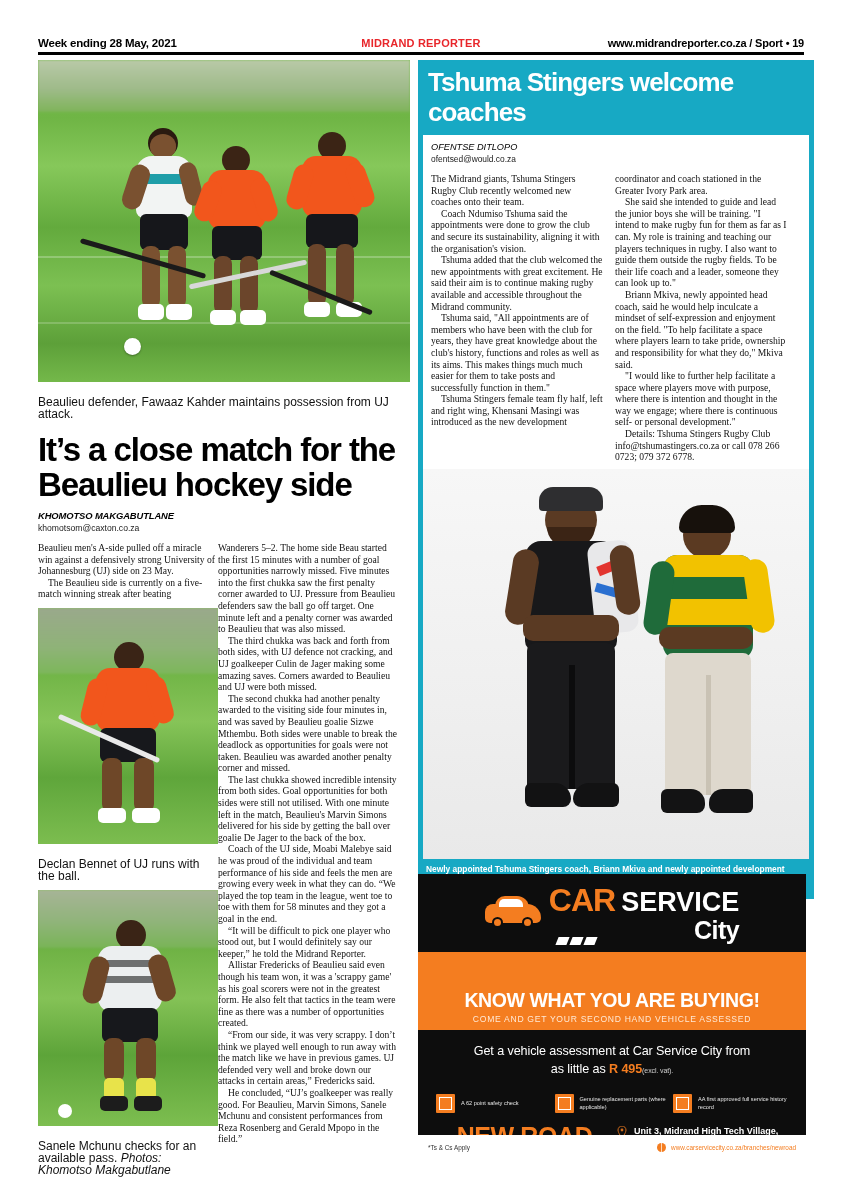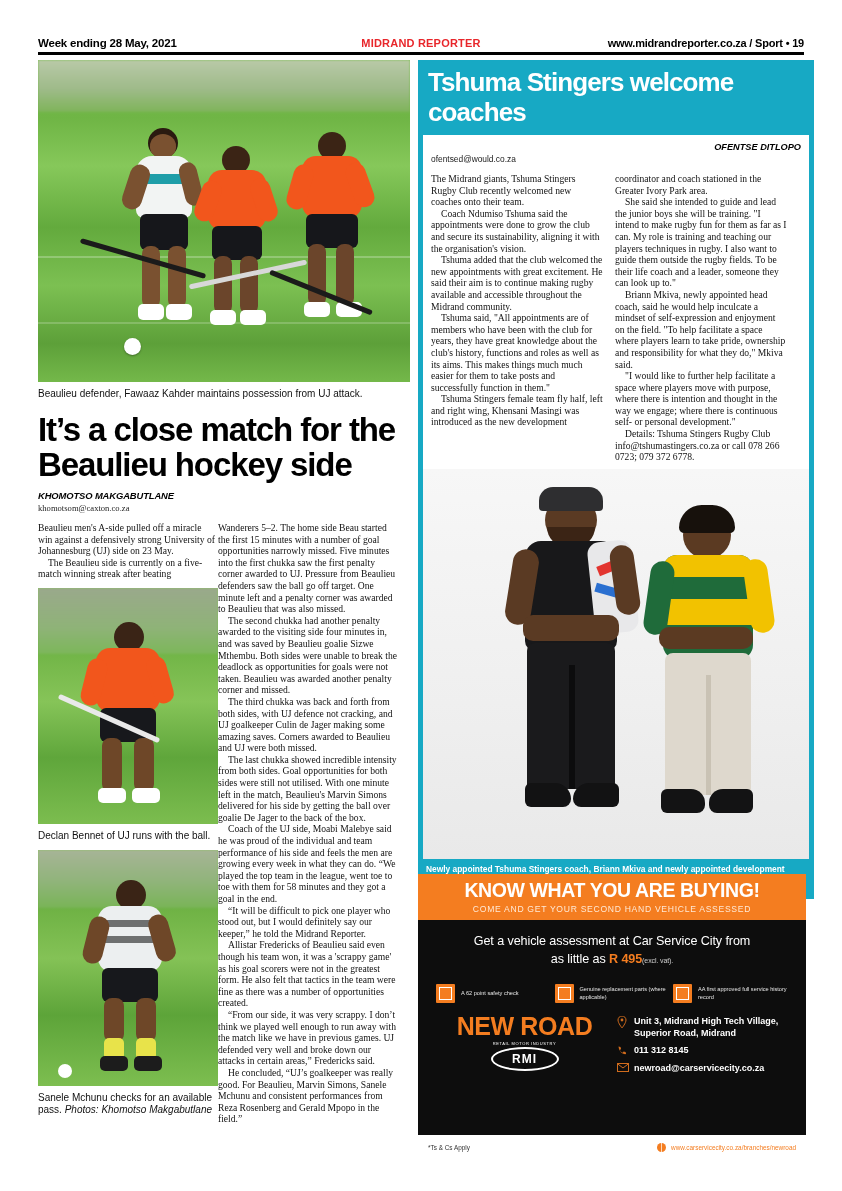--- a/index.html
+++ b/index.html
@@ -56,38 +56,38 @@
   }
   .blur-top {
     position:absolute; left:0; right:0; top:0; height:52px;
     background:linear-gradient(180deg,#b9c9a8 0%, #9fbb8a 55%, #7fb45a 100%);
     filter:blur(1px);
   }
   .figure { position:absolute; }
 
   .caption {
     font-family:"Liberation Sans", sans-serif;
-    font-size:10px; line-height:12px; color:#111; padding-top:6px;
+    font-size:12px; line-height:12px; color:#111; padding-top:14px;
   }
   .caption em { font-style:italic; }
 
   .headline {
     font-family:"Liberation Sans", sans-serif;
     font-weight:bold;
     font-size:33px; line-height:35px; letter-spacing:-1.1px;
     color:#000; margin-top:12px; margin-bottom:8px;
   }
 
   .byline-name {
     font-family:"Liberation Sans", sans-serif;
     font-weight:bold; font-style:italic; font-size:9.4px; letter-spacing:-0.1px;
     color:#000;
   }
   .byline-mail {
-    font-family:Liberation Serif, serif;
+    font-family:Liberation Sans, sans-serif;
     font-size:8.6px; color:#222; margin-top:2px;
   }
 
   .body-cols { display:flex; margin-top:0; }
   .bcol { width:180px; }
   .bodytext {
     font-family:"Liberation Serif", serif;
     font-size:9.6px; line-height:11.6px; text-align:left; color:#111;
   }
   .bodytext p { margin:0; text-indent:10px; }
@@ -106,21 +106,21 @@
     font-family:"Liberation Sans", sans-serif;
     font-weight:bold; color:#ffffff;
     font-size:26px; line-height:30px; letter-spacing:-0.9px;
     padding:7px 0 8px 10px;
   }
   .teal-body {
     background:#ffffff; margin:0 5px; padding:7px 8px 6px 8px;
   }
   .r-byname {
     font-family:"Liberation Sans", sans-serif;
-    font-weight:bold; font-style:italic; font-size:9.2px; color:#000;text-align:right;
+    font-weight:normal; font-style:italic; font-size:9.2px; color:#000;
   }
   .r-bymail {
     font-family:"Liberation Sans", sans-serif;
     font-size:8.4px; color:#222; margin-top:2px;
   }
   .r-cols { display:flex; gap:12px; margin-top:9px; }
   .rcol { width:172px; }
 
   .photo-rugby {
     margin:0 5px; height:390px; background:#f2f2f2; position:relative; overflow:hidden;
@@ -176,21 +176,21 @@
   .lt-row2 { display:flex; justify-content:flex-end; margin-top:2px; }
   .lt-city {
     font-family:"Liberation Sans", sans-serif; font-weight:bold;
     color:#ffffff; font-size:25px; letter-spacing:-0.5px;
   }
   .ad-orange {
     background:#f47d20; text-align:center; padding:5px 0 6px 0;
   }
   .ad-orange .l1 {
     font-family:"Liberation Sans", sans-serif; font-weight:bold;
-    color:#ffffff; font-size:19.5px; letter-spacing:-0.4px;
+    color:#ffffff; font-size:19.5px; letter-spacing:-0.4px;margin-top:32px;
   }
   .ad-orange .l2 {
     font-family:"Liberation Sans", sans-serif;
     color:#ffe9d6; font-size:8.6px; letter-spacing:0.7px; margin-top:2px;
   }
   .ad-mid { padding:12px 0 8px 0; text-align:center; }
   .ad-mid .m1 {
     font-family:"Liberation Sans", sans-serif;
     color:#ffffff; font-size:12.6px; line-height:18px; letter-spacing:-0.1px;
   }
@@ -388,22 +388,22 @@
         </div>
         <div class="caption">
           <span>Sanele Mchunu checks for an available pass.</span>
           <em>Photos: Khomotso Makgabutlane</em>
         </div>
       </div>
 
       <div class="bcol">
         <div class="bodytext" style="margin-top:9px;">
           <p class="first">Wanderers 5–2. The home side Beau started the first 15 minutes with a number of goal opportunities narrowly missed. Five minutes into the first chukka saw the first penalty corner awarded to UJ. Pressure from Beaulieu defenders saw the ball go off target. One minute left and a penalty corner was awarded to Beaulieu that was also missed.</p>
+          <p>The third chukka was back and forth from both sides, with UJ defence not cracking, and UJ goalkeeper Culin de Jager making some amazing saves. Corners awarded to Beaulieu and UJ were both missed.</p>
           <p>The second chukka had another penalty awarded to the visiting side four minutes in, and was saved by Beaulieu goalie Sizwe Mthembu. Both sides were unable to break the deadlock as opportunities for goals were not taken. Beaulieu was awarded another penalty corner and missed.</p>
-          <p>The third chukka was back and forth from both sides, with UJ defence not cracking, and UJ goalkeeper Culin de Jager making some amazing saves. Corners awarded to Beaulieu and UJ were both missed.</p>
           <p>The last chukka showed incredible intensity from both sides. Goal opportunities for both sides were still not utilised. With one minute left in the match, Beaulieu's Marvin Simons delivered for his side by getting the ball over goalie De Jager to the back of the box.</p>
           <p>Coach of the UJ side, Moabi Malebye said he was proud of the individual and team performance of his side and feels the men are growing every week in what they can do. “We played the top team in the league, went toe to toe with them for 58 minutes and they got a goal in the end.</p>
           <p>“It will be difficult to pick one player who stood out, but I would definitely say our keeper,” he told the Midrand Reporter.</p>
           <p>Allistar Fredericks of Beaulieu said even though his team won, it was a 'scrappy game' as his goal scorers were not in the greatest form. He also felt that tactics in the team were fine as there was a number of opportunities created.</p>
           <p>“From our side, it was very scrappy. I don’t think we played well enough to run away with the match like we have in previous games. UJ defended very well and broke down our attacks in certain areas,” Fredericks said.</p>
           <p>He concluded, “UJ’s goalkeeper was really good. For Beaulieu, Marvin Simons, Sanele Mchunu and consistent performances from Reza Rosenberg and Gerald Mpopo in the field.”</p>
         </div>
       </div>
 
     </div>
@@ -479,20 +479,43 @@
 
       <div class="teal-caption">
         <span>Newly appointed Tshuma Stingers coach, Briann Mkiva and newly appointed development coordinator and coach Khensani Masingi.</span>
         <em>Photo: Ofentse Ditlopo</em>
       </div>
     </div>
   </div>
 
   <div class="ad">
 
+    <div class="ad-logo">
+      <div class="car-glyph">
+        <div class="car-body"></div>
+        <div class="car-roof"></div>
+        <div class="car-win"></div>
+        <div class="car-wheel w1"></div>
+        <div class="car-wheel w2"></div>
+      </div>
+      <div class="logo-text">
+        <div class="lt-row1">
+          <span class="lt-car">CAR</span>
+          <span class="lt-service">SERVICE</span>
+        </div>
+        <div class="lt-row2" style="position:relative;">
+          <div class="chevrons">
+            <div class="chev"></div>
+              <div class="chev"></div>
+              <div class="chev"></div>
+          </div>
+          <span class="lt-city">City</span>
+        </div>
+      </div>
+    </div>
 
     <div class="ad-orange">
       <div class="l1">KNOW WHAT YOU ARE BUYING!</div>
       <div class="l2">COME AND GET YOUR SECOND HAND VEHICLE ASSESSED</div>
     </div>
 
     <div class="ad-mid">
       <div class="m1">
         <span>Get a vehicle assessment at Car Service City from</span><br>
         <span>as little as </span><span class="price">R 495</span><span class="vat">(excl. vat).</span>

